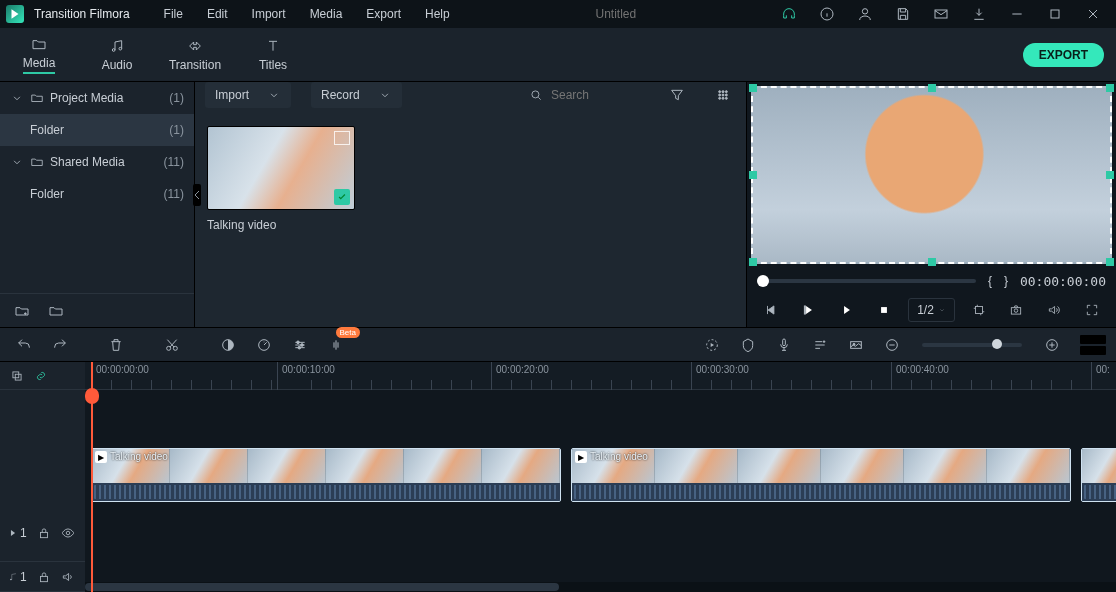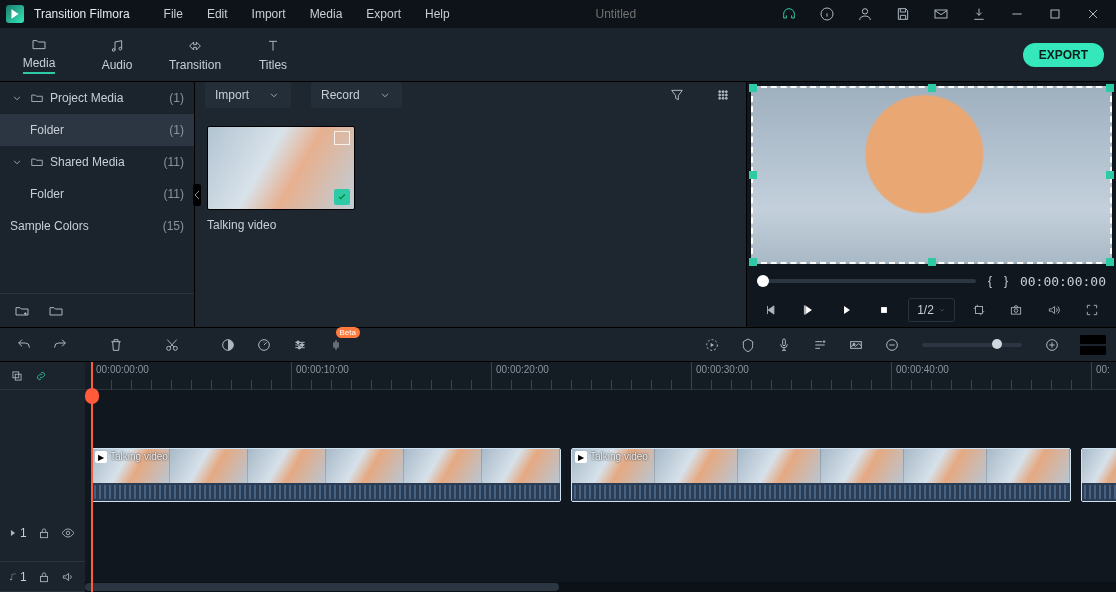--- a/index.html
+++ b/index.html
@@ -230,24 +230,20 @@
       <svg class="ic-s" viewBox="0 0 24 24">
           <path d="M3 7h6l2 2h10v9H3z"></path>
         </svg>
       <span class="nm">Shared Media</span>
       <span class="ct">(11)</span>
     </div>
     <div class="sbrow" style="padding-left:30px">
       <span class="nm">Folder</span>
       <span class="ct">(11)</span>
     </div>
-    <div class="sbrow">
-      <span class="nm">Sample Colors</span>
-      <span class="ct">(15)</span>
-    </div>
     <div id="sb-bottom">
       <svg class="ic" viewBox="0 0 24 24">
           <path d="M3 7h6l2 2h10v9H3z"></path>
           <path d="M17 20v4m-2-2h4" transform="translate(0 -6)"></path>
         </svg>
       <svg class="ic" viewBox="0 0 24 24">
           <path d="M3 7h6l2 2h10v9H3z"></path>
         </svg>
     </div>
     <div id="sb-collapse">
@@ -265,20 +261,27 @@
             <path d="M7 10l5 5 5-5"></path>
           </svg>
       </div>
       <div class="dd">
         <span>Record</span>
         <svg class="ic-s" viewBox="0 0 24 24">
             <path d="M7 10l5 5 5-5"></path>
           </svg>
       </div>
       <div class="spacer"></div>
+      <div class="searchbox">
+        <svg class="ic-s" viewBox="0 0 24 24">
+            <circle cx="11" cy="11" r="6"></circle>
+            <path d="M20 20l-4-4"></path>
+          </svg>
+        <input placeholder="Search" style="">
+      </div>
       <div class="ticon">
           <svg class="ic" viewBox="0 0 24 24">
             <path d="M4 5h16l-6 8v6l-4-2v-4z"></path>
           </svg>
         </div>
       <div class="ticon">
           <svg class="ic" viewBox="0 0 24 24">
             <circle cx="7" cy="7" r="1.5" fill="#aeb7c0"></circle>
             <circle cx="12" cy="7" r="1.5" fill="#aeb7c0"></circle>
             <circle cx="17" cy="7" r="1.5" fill="#aeb7c0"></circle>
@@ -536,21 +539,21 @@
         </div>
         <div class="rminor" style="left: 26px;"></div>
         <div class="rminor" style="left: 46px;"></div>
         <div class="rminor" style="left: 66px;"></div>
         <div class="rminor" style="left: 86px;"></div>
         <div class="rminor" style="left: 106px;"></div>
         <div class="rminor" style="left: 126px;"></div>
         <div class="rminor" style="left: 146px;"></div>
         <div class="rminor" style="left: 166px;"></div>
         <div class="rminor" style="left: 186px;"></div>
-        <div class="rmajor" style="left: 206px;">
+        <div class="rmajor" style="left: 192px;">
           <span>00:00:10:00</span>
         </div>
         <div class="rminor" style="left: 226px;"></div>
         <div class="rminor" style="left: 246px;"></div>
         <div class="rminor" style="left: 266px;"></div>
         <div class="rminor" style="left: 286px;"></div>
         <div class="rminor" style="left: 306px;"></div>
         <div class="rminor" style="left: 326px;"></div>
         <div class="rminor" style="left: 346px;"></div>
         <div class="rminor" style="left: 366px;"></div>

